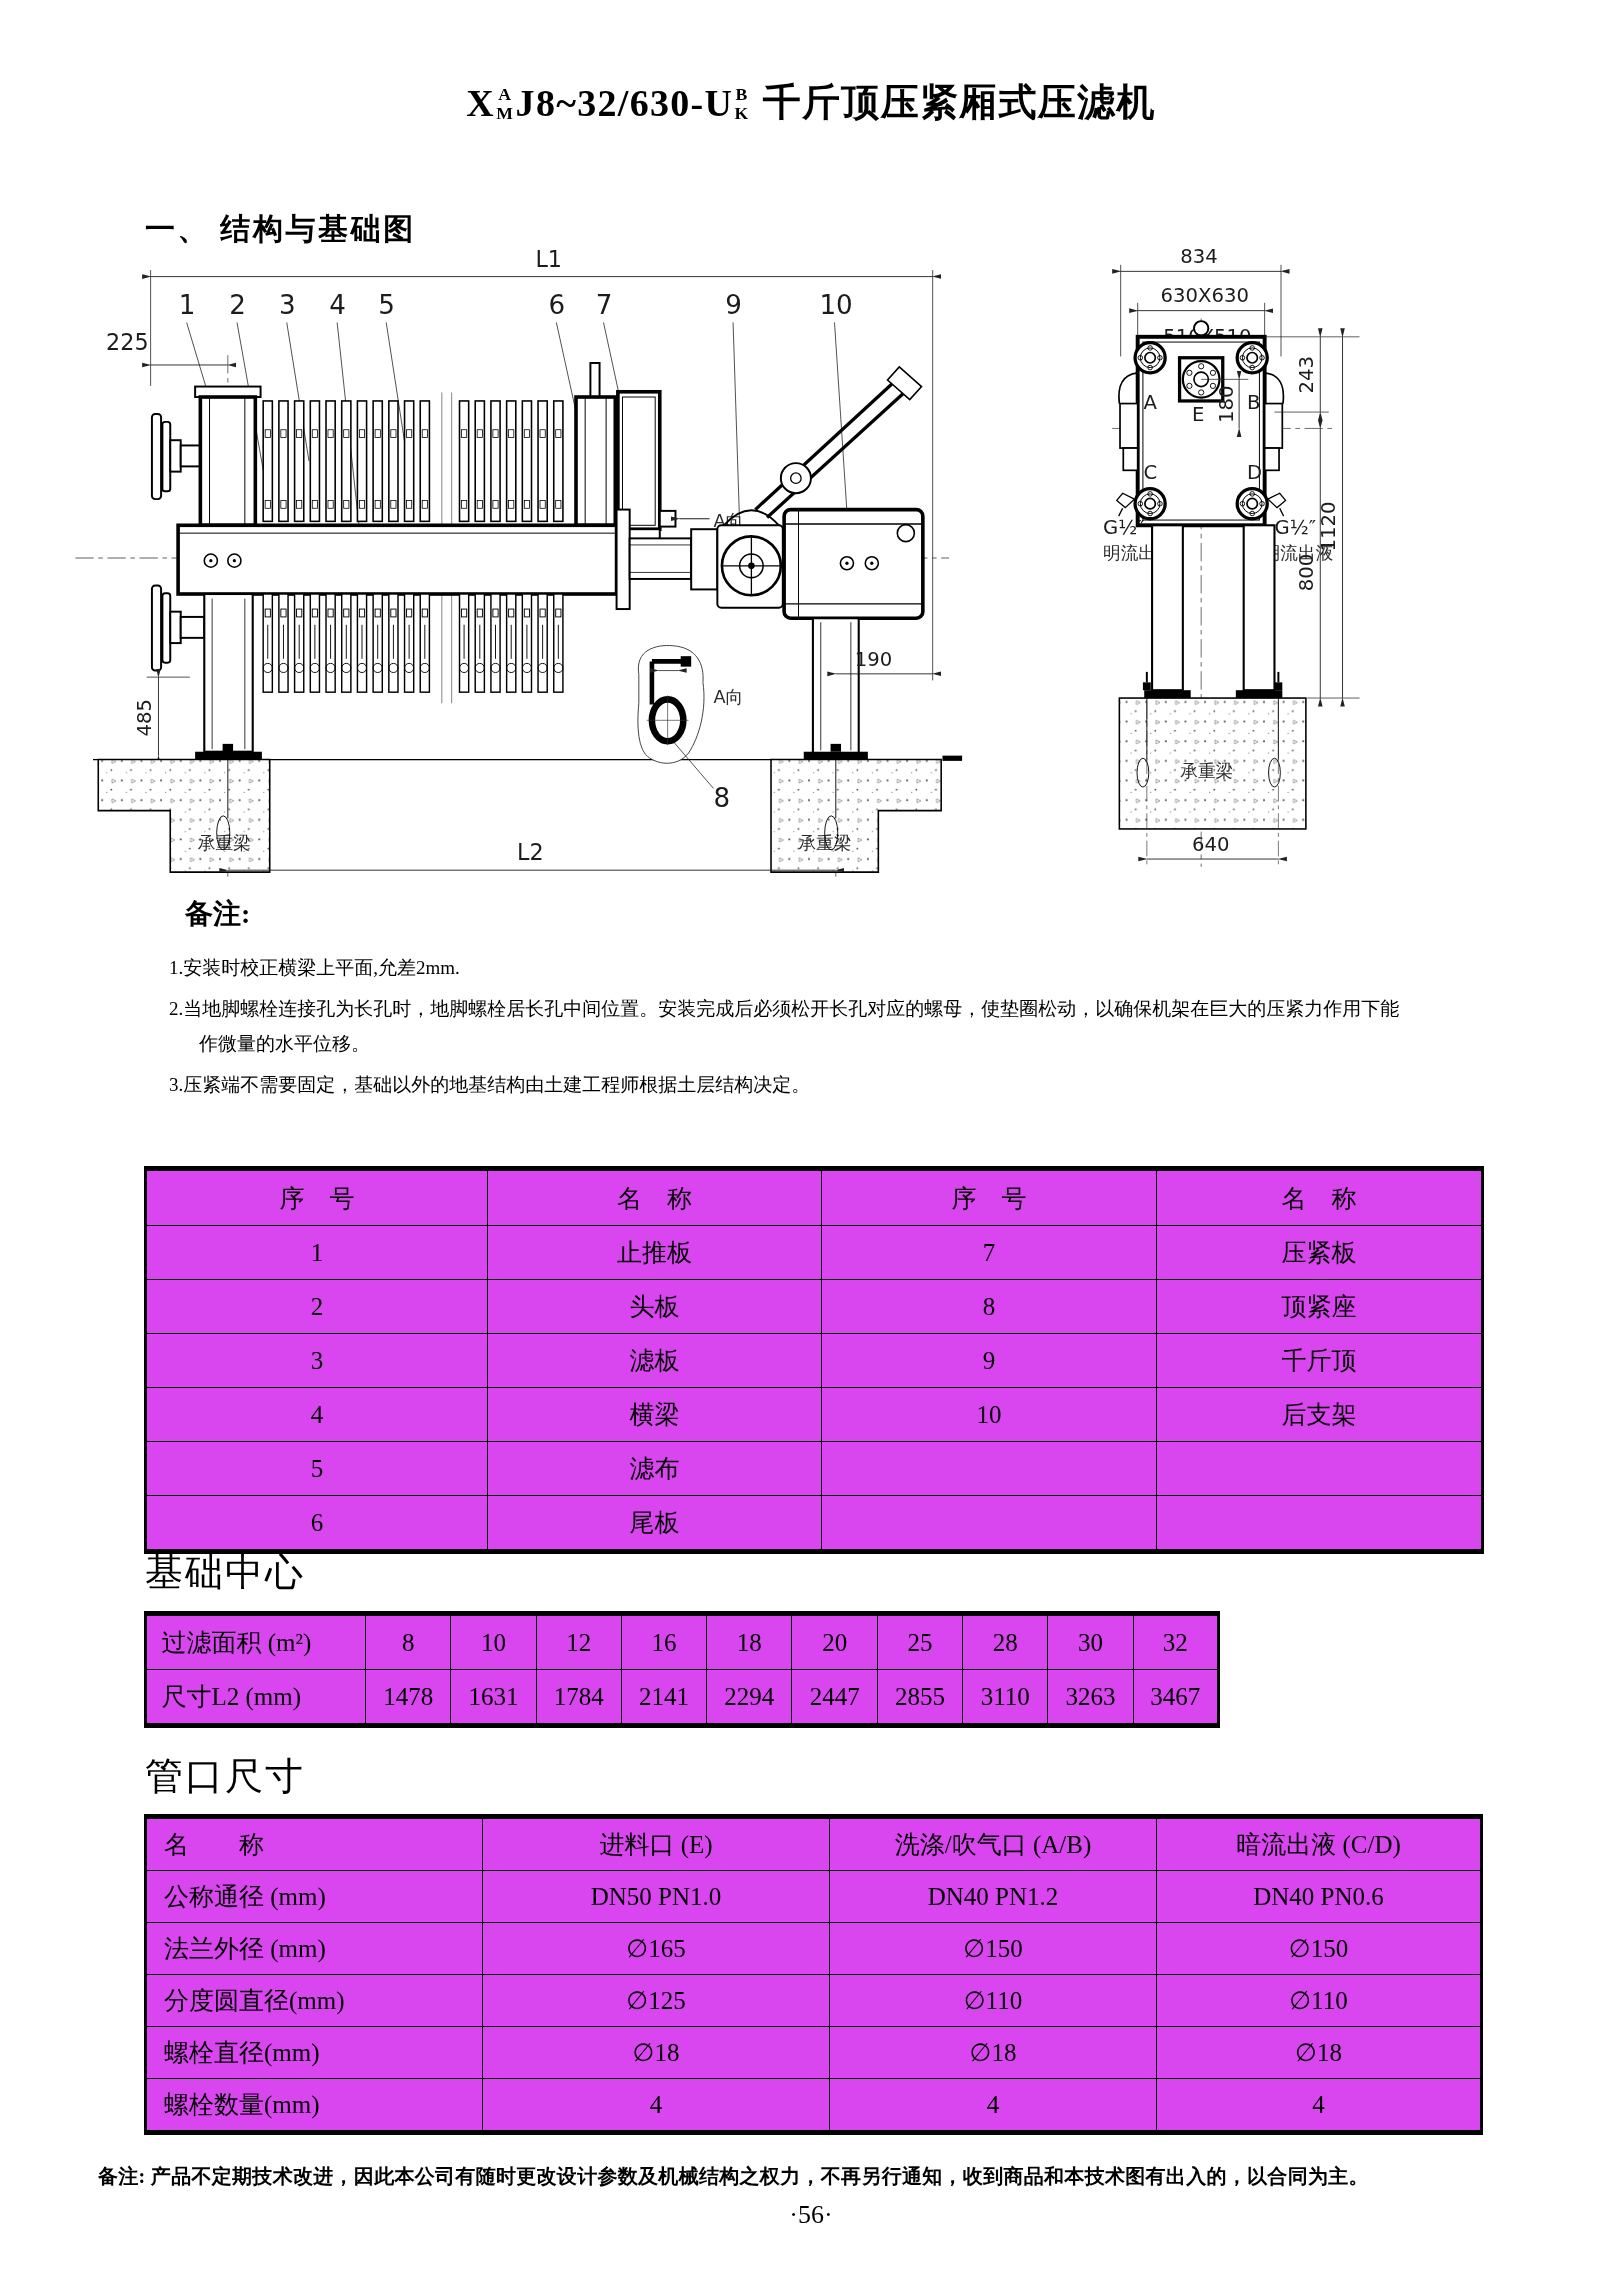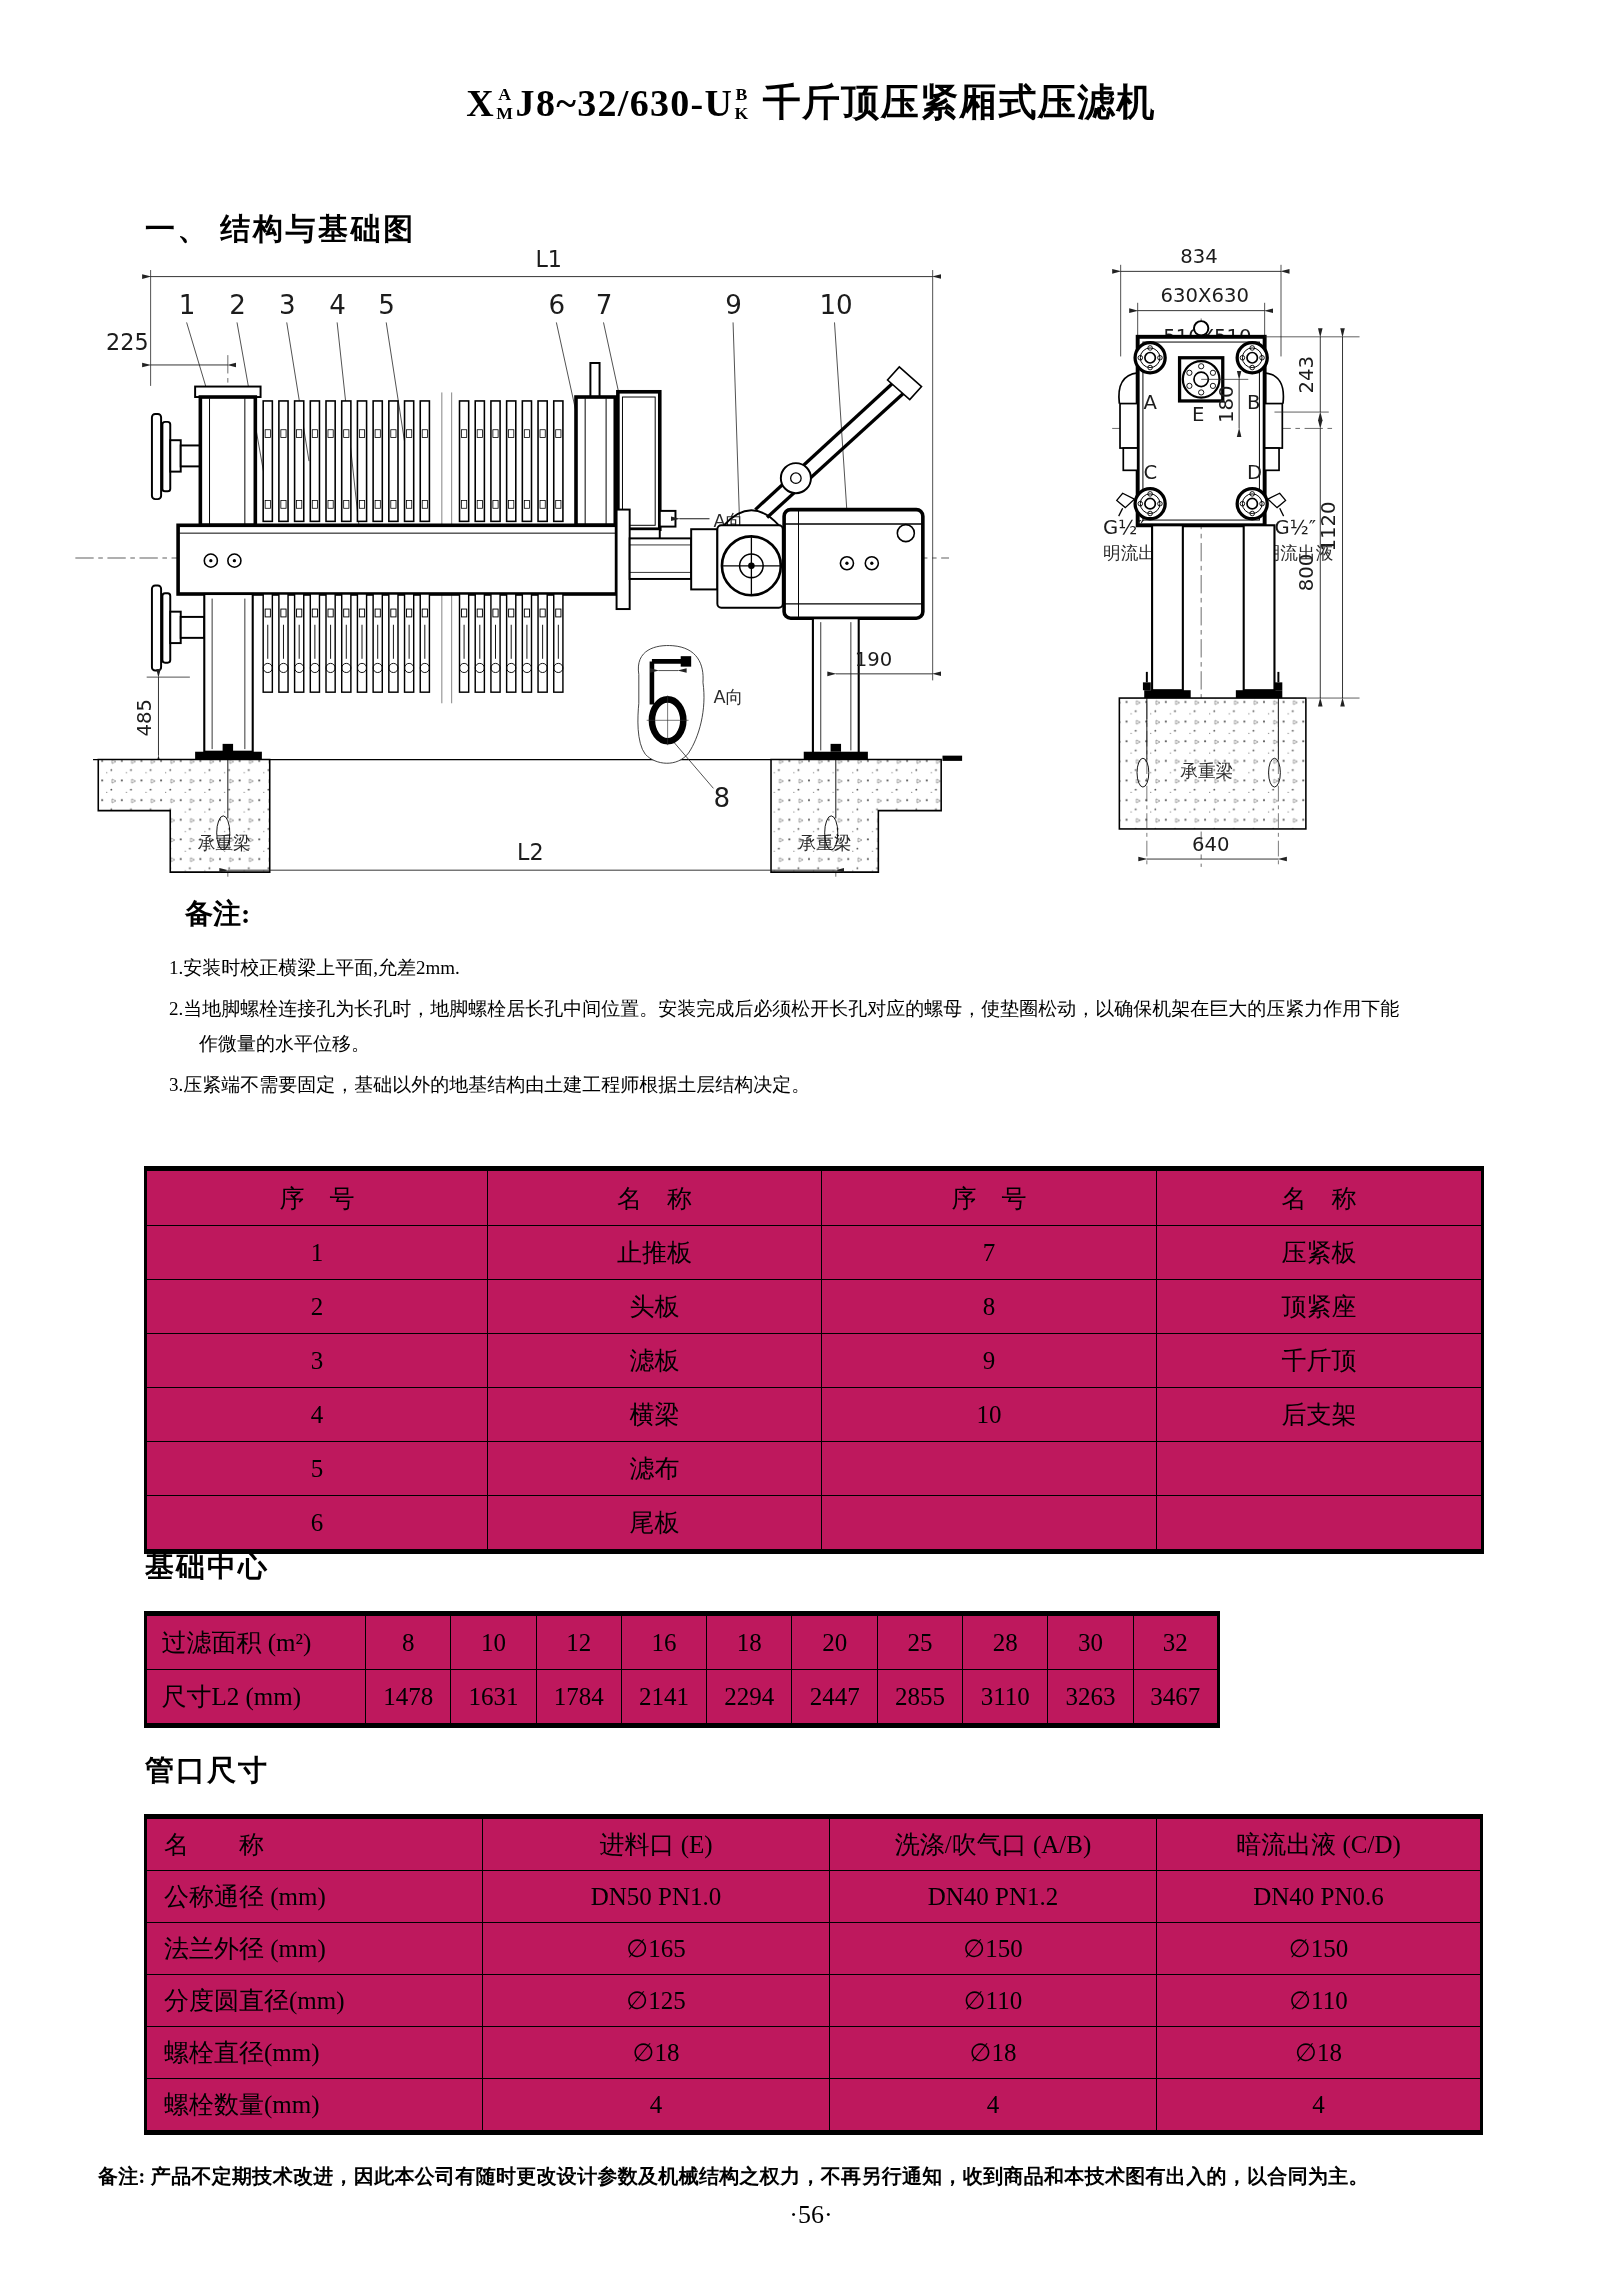--- a/index.html
+++ b/index.html
@@ -4,35 +4,35 @@
 <style>
   html,body{margin:0;padding:0;background:#888;}
   .page{position:relative;width:1622px;height:2295px;background:#ffffff;
         font-family:"Liberation Serif","DejaVu Serif",serif;color:#000;overflow:hidden;}
   
   .doc-title{position:absolute;top:77px;left:0;width:100%;display:flex;justify-content:center;
              align-items:center;font-size:38px;font-weight:700;letter-spacing:1.3px;}
   .stack{display:inline-flex;flex-direction:column;align-items:center;font-size:17.7px;font-weight:700;
          line-height:1.02;margin:0 1.3px;transform:translateY(1.3px);}
   .h1{position:absolute;left:145px;top:193px;font-size:30px;font-weight:700;letter-spacing:2.6px;margin-top:16px;}
-  .h2{position:absolute;left:145px;font-size:29px;font-weight:700;letter-spacing:2px;}
+  .h2{position:absolute;left:145px;font-size:38px;font-weight:400;letter-spacing:2px;}
   
   .svgL{position:absolute;left:59px;top:245px;}
   .svgR{position:absolute;left:1103px;top:245px;}
   svg text{font-family:"DejaVu Sans","Liberation Sans",sans-serif;fill:#1c1c1c;}
   .dimtxt{font-size:34px;}
   .dimtxt-s{font-size:30px;}
   .cjk{font-size:27px;fill:#2a2a2a;}
   .callout{font-size:40px;}
   
   .notes{position:absolute;left:145px;top:895px;width:1256px;}
   .notes-title{font-size:28px;font-weight:700;margin-bottom:18.3px;margin-left:40px;}
   .note-item{font-size:19px;line-height:1.82;margin-bottom:6.5px;padding-left:30px;text-indent:-30px;margin-left:24px;}
   
-  table{border-collapse:collapse;table-layout:fixed;background:#be185d;}
+  table{border-collapse:collapse;table-layout:fixed;background:#d946ef;}
   .tbl{position:absolute;left:144px;width:1076px;border:3.3px solid #000;
        border-top-width:5.9px;border-bottom-width:5.9px;}
   .tbl td{border:1.3px solid #000;text-align:center;font-size:25px;
           font-family:"Liberation Serif","DejaVu Serif",serif;overflow:hidden;}
   .parts{top:1166px;}
   .parts td{height:51px;}
   .parts tr.hd td{height:52px;}
   .fnd{top:1611px;}
   .fnd td{height:51px;}
   .fnd td.lbl{text-align:left;padding-left:14.4px;}

